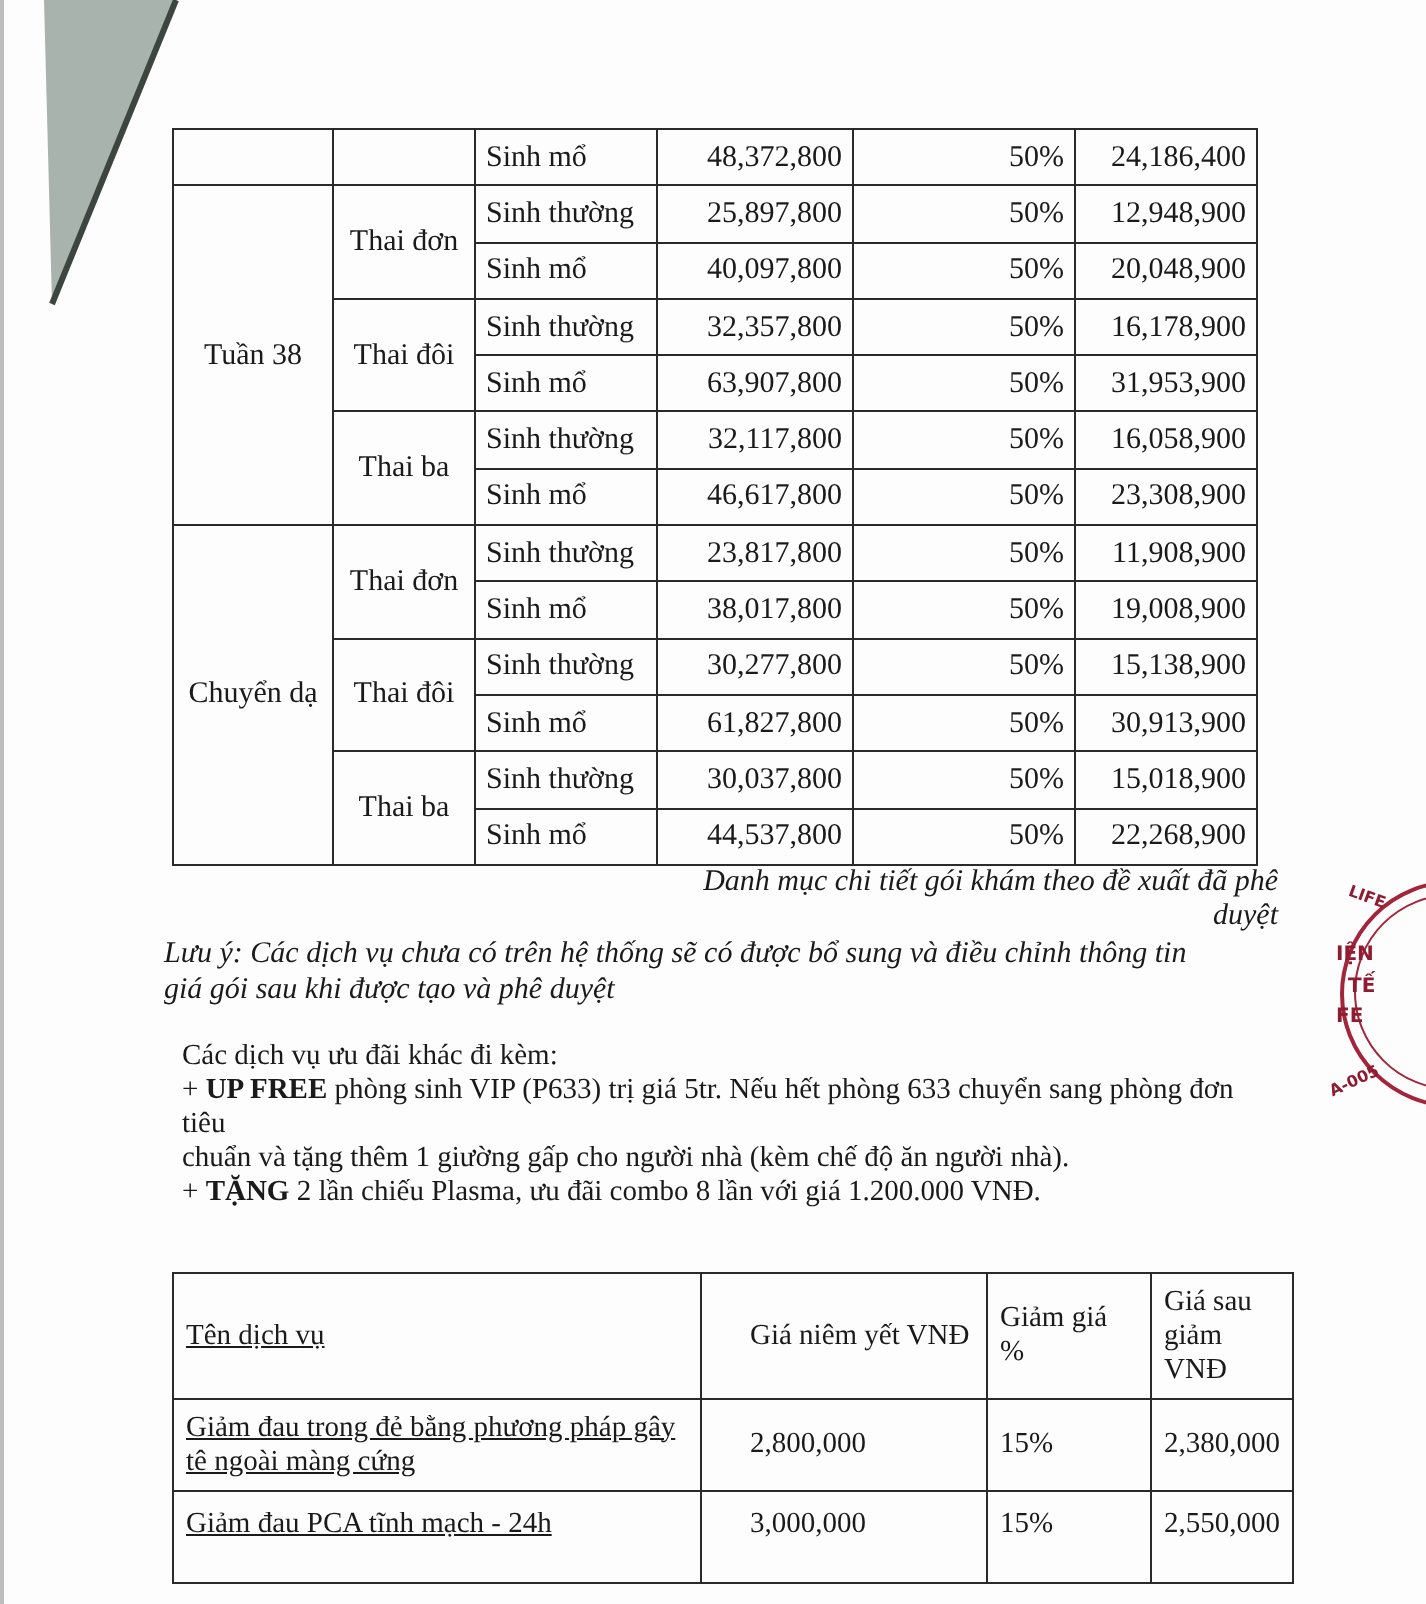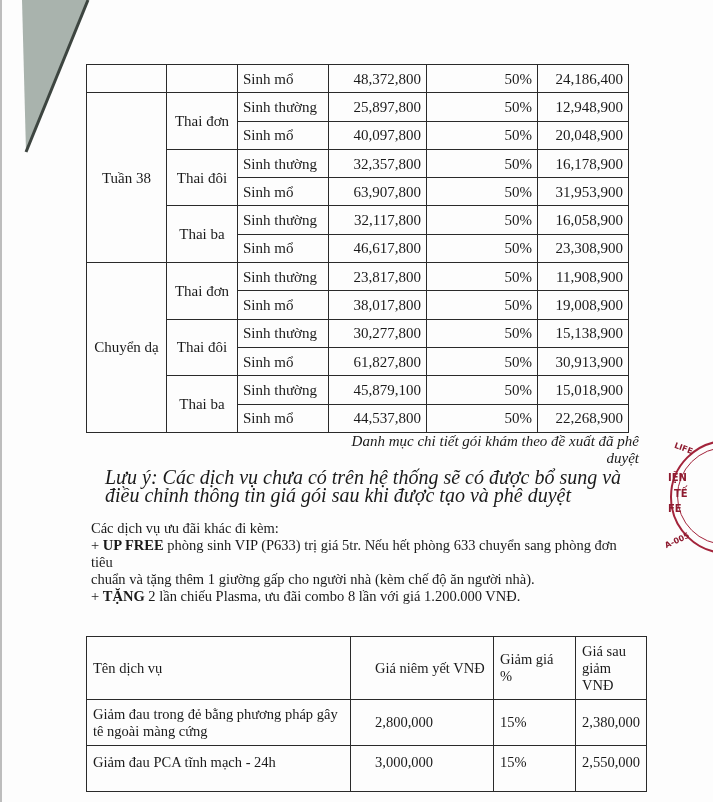--- a/index.html
+++ b/index.html
@@ -28,41 +28,41 @@
   table.main td.c3 { width: 80px; text-align: left; }
   table.main td.c4 { width: 87px; text-align: right; }
   table.main td.c5 { width: 100px; text-align: right; }
   table.main td.c6 { width: 80px; text-align: right; }
 
   .caption {
     position: absolute; left: 317px; top: 433px; width: 322px;
     text-align: right; font-style: italic; font-size: 15px;
   }
   .note {
-    position: absolute; left: 105px; top: 468px; width: 530px;
-    font-style: italic; font-size: 20px; line-height: 18px;
+    position: absolute; left: 82px; top: 468px; width: 530px;
+    font-style: italic; font-size: 15px; line-height: 18px;
   }
   .offers {
     position: absolute; left: 91px; top: 520px; width: 530px;
     font-size: 14.5px; line-height: 17px;
   }
   .offers div { margin: 0; }
   .offers b { font-weight: bold; }
 
   table.services {
     position: absolute; left: 86px; top: 636px;
     border-collapse: collapse; font-size: 14.5px;
   }
   table.services td {
     border: 1px solid #2a2a2a; padding: 0 6px; line-height: 17px; vertical-align: middle;
   }
   table.services tr.hdr td { height: 62px; }
   table.services tr.r1 td { height: 45px; }
   table.services tr.r2 td { height: 37px; vertical-align: top; padding-top: 8px; }
-  table.services td.s1 { width: 251px; }
+  table.services td.s1 { width: 251px; text-decoration: underline; }
   table.services td.s2 { width: 112px; padding-left: 24px; }
   table.services td.s3 { width: 69px; }
   table.services td.s4 { width: 58px; margin-top: 33px; }
 
   .stamp { position: absolute; left: 660px; top: 430px; width: 53px; height: 135px; overflow: hidden; }
   .stamp .ring {
     position: absolute; left: 10px; top: 10px; width: 110px; height: 110px;
     border: 2px solid #a3243b; border-radius: 50%;
   }
   .stamp .ring2 {
@@ -157,21 +157,21 @@
       </tr>
       <tr>
         <td class="c3">Sinh mổ</td>
         <td class="c4">61,827,800</td>
         <td class="c5">50%</td>
         <td class="c6">30,913,900</td>
       </tr>
       <tr>
         <td class="c2" rowspan="2">Thai ba</td>
         <td class="c3">Sinh thường</td>
-        <td class="c4">45,879,100</td>
+        <td class="c4">30,037,800</td>
         <td class="c5">50%</td>
         <td class="c6">15,018,900</td>
       </tr>
       <tr>
         <td class="c3">Sinh mổ</td>
         <td class="c4">44,537,800</td>
         <td class="c5">50%</td>
         <td class="c6">22,268,900</td>
       </tr>
     </tbody>

